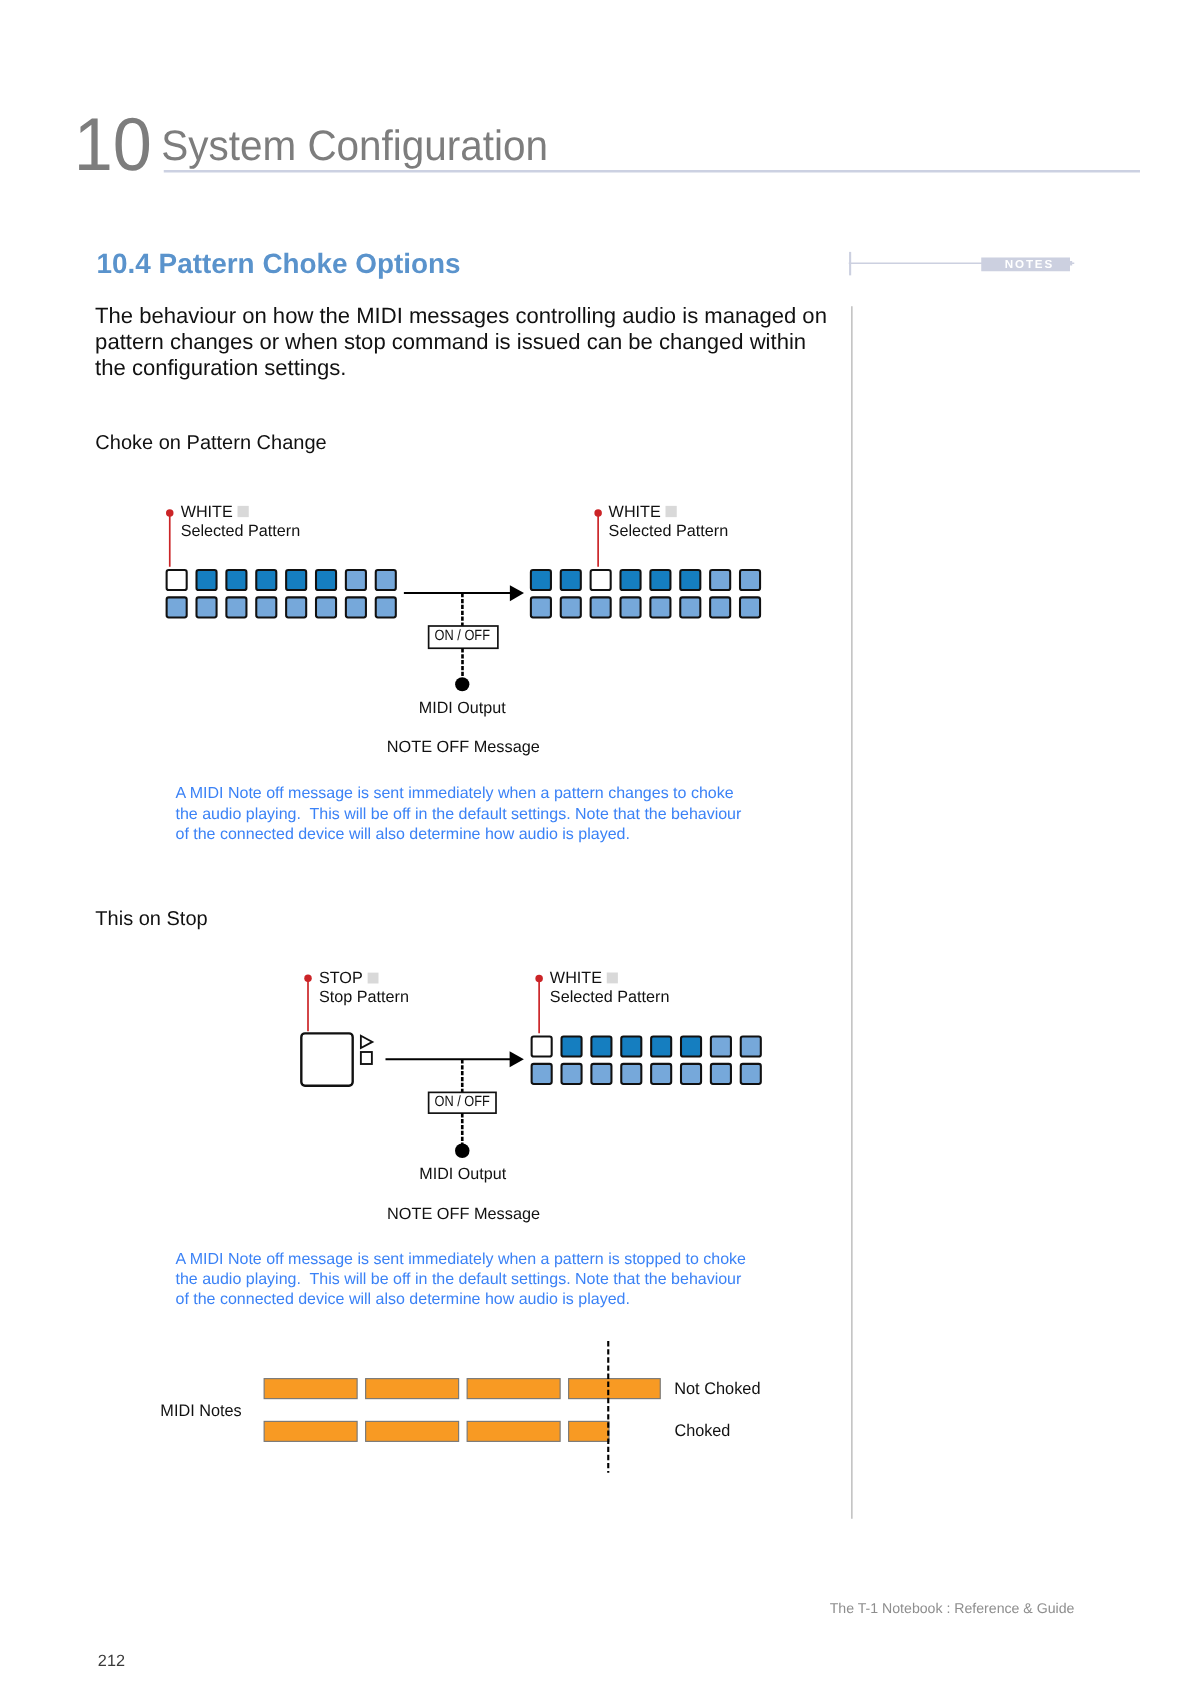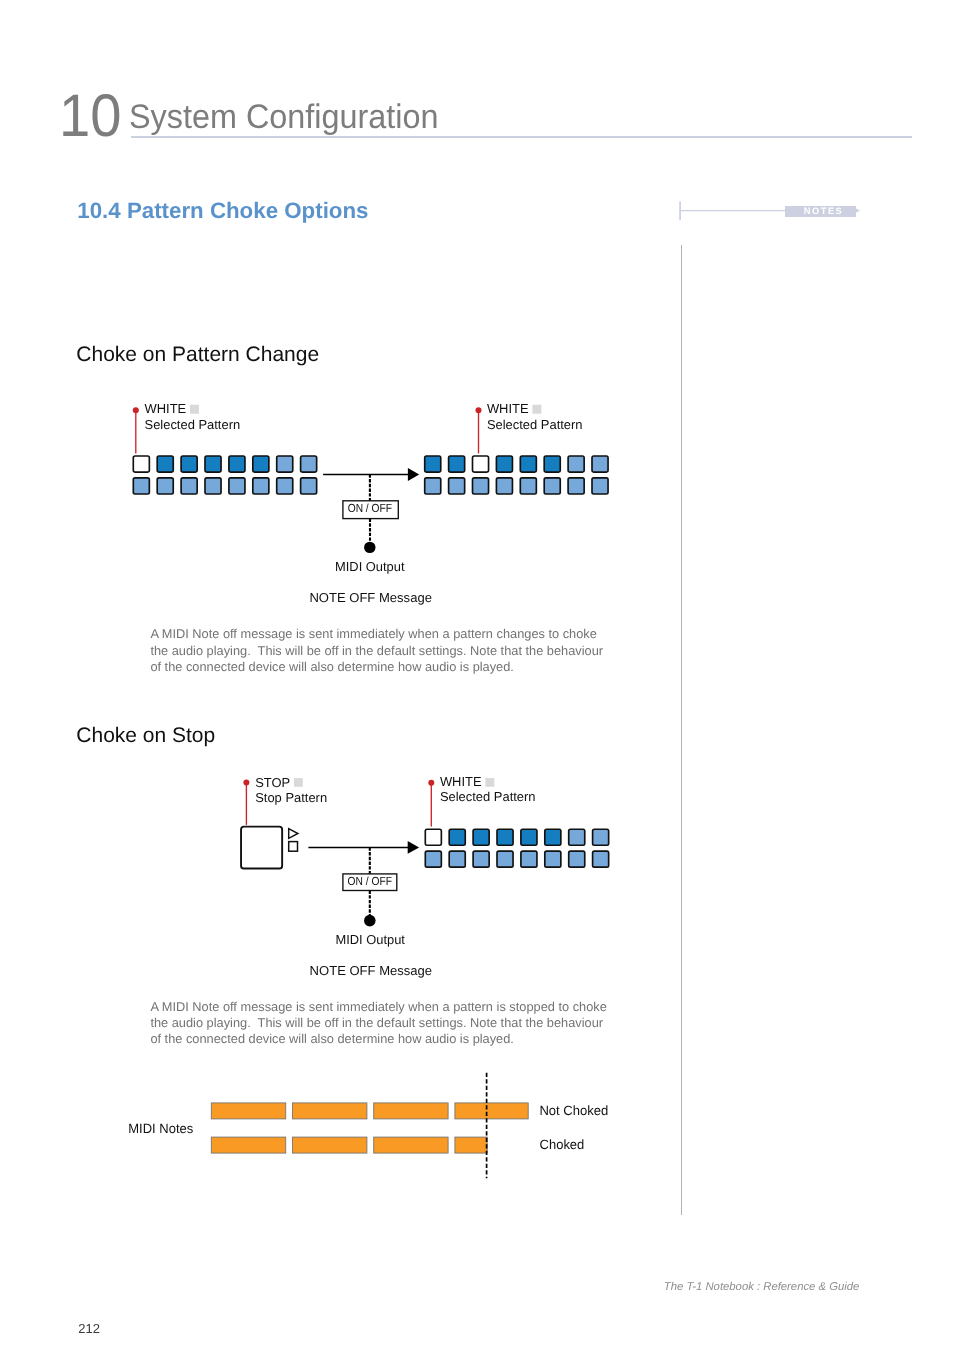--- a/index.html
+++ b/index.html
@@ -31,49 +31,50 @@
   #notes-marker{left:678.6px;top:199px;width:182px;height:22px;}
   #notes-label{position:absolute;left:106.6px;top:6.9px;width:70.7px;height:10.8px;
       background:#ccd0e0;color:#ffffff;font-size:9.3px;font-weight:bold;
       letter-spacing:1.5px;text-align:center;line-height:10.8px;
       padding-left:6px;box-sizing:border-box;}
 
   
   #notes-rule{left:680.6px;top:245.3px;width:1px;height:969.4px;background:#b2b2b2;}
 
   
-  .subhead{font-size:21px;line-height:17.7px;color:#111;white-space:nowrap;}
+  .subhead{font-size:16px;line-height:17.7px;color:#111;white-space:nowrap;}
   #subhead-1{left:76.3px;top:345.9px;}
   #subhead-2{left:76.3px;top:726.8px;}
 
   
-  .note-para{font-size:12.8px;line-height:16.2px;color:#737373;width:466px;
-      white-space:pre-wrap;margin-left:10px;}
+  .note-para{font-size:12.8px;line-height:16.2px;color:#3b82f6;width:466px;
+      white-space:pre-wrap;}
   #note-para-1{left:140.4px;top:626.3px;}
   #note-para-2{left:140.4px;top:999.0px;}
 
   
   #footer-page{left:78.3px;top:1277.5px;font-size:13px;line-height:13px;color:#3a3a3a;margin-top:44px;}
   #footer-title{left:663.8px;top:1281.6px;font-size:11.3px;line-height:11.3px;
-      color:#8e8e8e;white-space:nowrap;font-style:italic;}
+      color:#8e8e8e;white-space:nowrap;}
 
   
   svg{display:block;overflow:visible;}
   .dg-text{font-family:"Liberation Sans",sans-serif;fill:#111;}
 </style>
 </head>
 <body>
 
 <div class="page">
 
   <div class="abs" id="chapter-number">10</div>
   <div class="abs" id="chapter-title">System Configuration</div>
   <div class="abs" id="header-rule"></div>
 
   <div class="abs" id="section-title">10.4 Pattern Choke Options</div>
+  <div class="abs" id="section-intro">The behaviour on how the MIDI messages controlling audio is managed on pattern changes or when stop command is issued can be changed within the configuration settings.</div>
 
   <div class="abs" id="notes-marker">
     <svg width="182" height="22" viewBox="0 0 182 22">
       <line x1="1.1" y1="2.5" x2="1.1" y2="21.3" stroke="#ccd0e0" stroke-width="1.7"></line>
       <line x1="0" y1="11.6" x2="180.4" y2="11.6" stroke="#ccd0e0" stroke-width="1.3"></line>
       <line x1="177.9" y1="9.8" x2="177.9" y2="13.3" stroke="#ccd0e0" stroke-width="1.7"></line>
     </svg>
     <div id="notes-label">NOTES</div>
   </div>
   <div class="abs" id="notes-rule"></div>
@@ -149,21 +150,21 @@
         <rect x="368.40" y="79.90" width="16.05" height="16.05" rx="1.7" ry="1.7" fill="#76a8da" stroke="#111" stroke-width="1.65"></rect>
         <rect x="392.30" y="79.90" width="16.05" height="16.05" rx="1.7" ry="1.7" fill="#76a8da" stroke="#111" stroke-width="1.65"></rect>
         <rect x="416.20" y="79.90" width="16.05" height="16.05" rx="1.7" ry="1.7" fill="#76a8da" stroke="#111" stroke-width="1.65"></rect>
         <rect x="440.10" y="79.90" width="16.05" height="16.05" rx="1.7" ry="1.7" fill="#76a8da" stroke="#111" stroke-width="1.65"></rect>
         <rect x="464.00" y="79.90" width="16.05" height="16.05" rx="1.7" ry="1.7" fill="#76a8da" stroke="#111" stroke-width="1.65"></rect>
       </g>
   </svg>
 
   <div class="abs note-para" id="note-para-1">A MIDI Note off message is sent immediately when a pattern changes to choke the audio playing.  This will be off in the default settings. Note that the behaviour of the connected device will also determine how audio is played.</div>
 
-  <div class="abs subhead" id="subhead-2">Choke on Stop</div>
+  <div class="abs subhead" id="subhead-2">This on Stop</div>
 
   <svg class="abs" id="diagram-2" style="left:238px;top:771px;" width="380" height="210" viewBox="0 0 380 210">
 
     <g>
       <line x1="8.4" y1="11.6" x2="8.4" y2="53.9" stroke="#cb2427" stroke-width="1.35"></line>
       <circle cx="8.4" cy="11.6" r="3.0" fill="#cb2427"></circle>
       <text class="dg-text" x="17.2" y="15.7" font-size="12.95">STOP</text>
       <rect x="56.1" y="7.1" width="8.7" height="8.7" fill="#d9d9d9"></rect>
       <text class="dg-text" x="17.2" y="30.8" font-size="12.95">Stop Pattern</text>
     </g>

